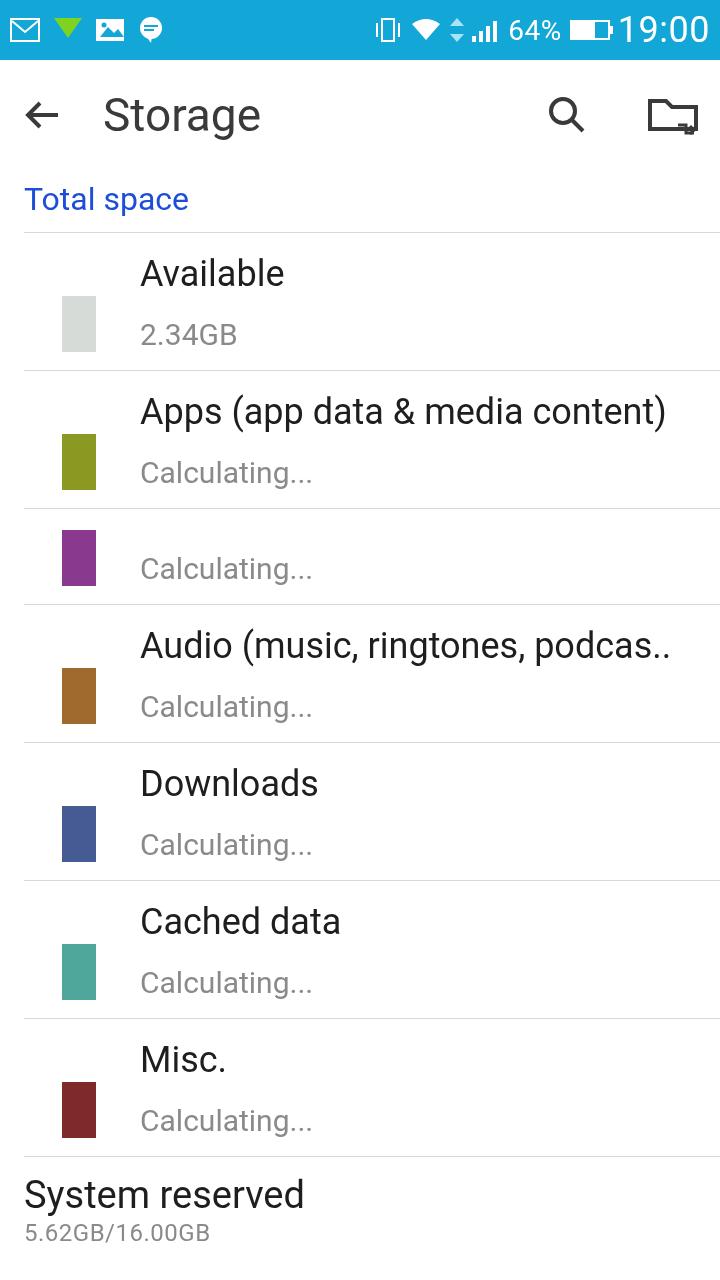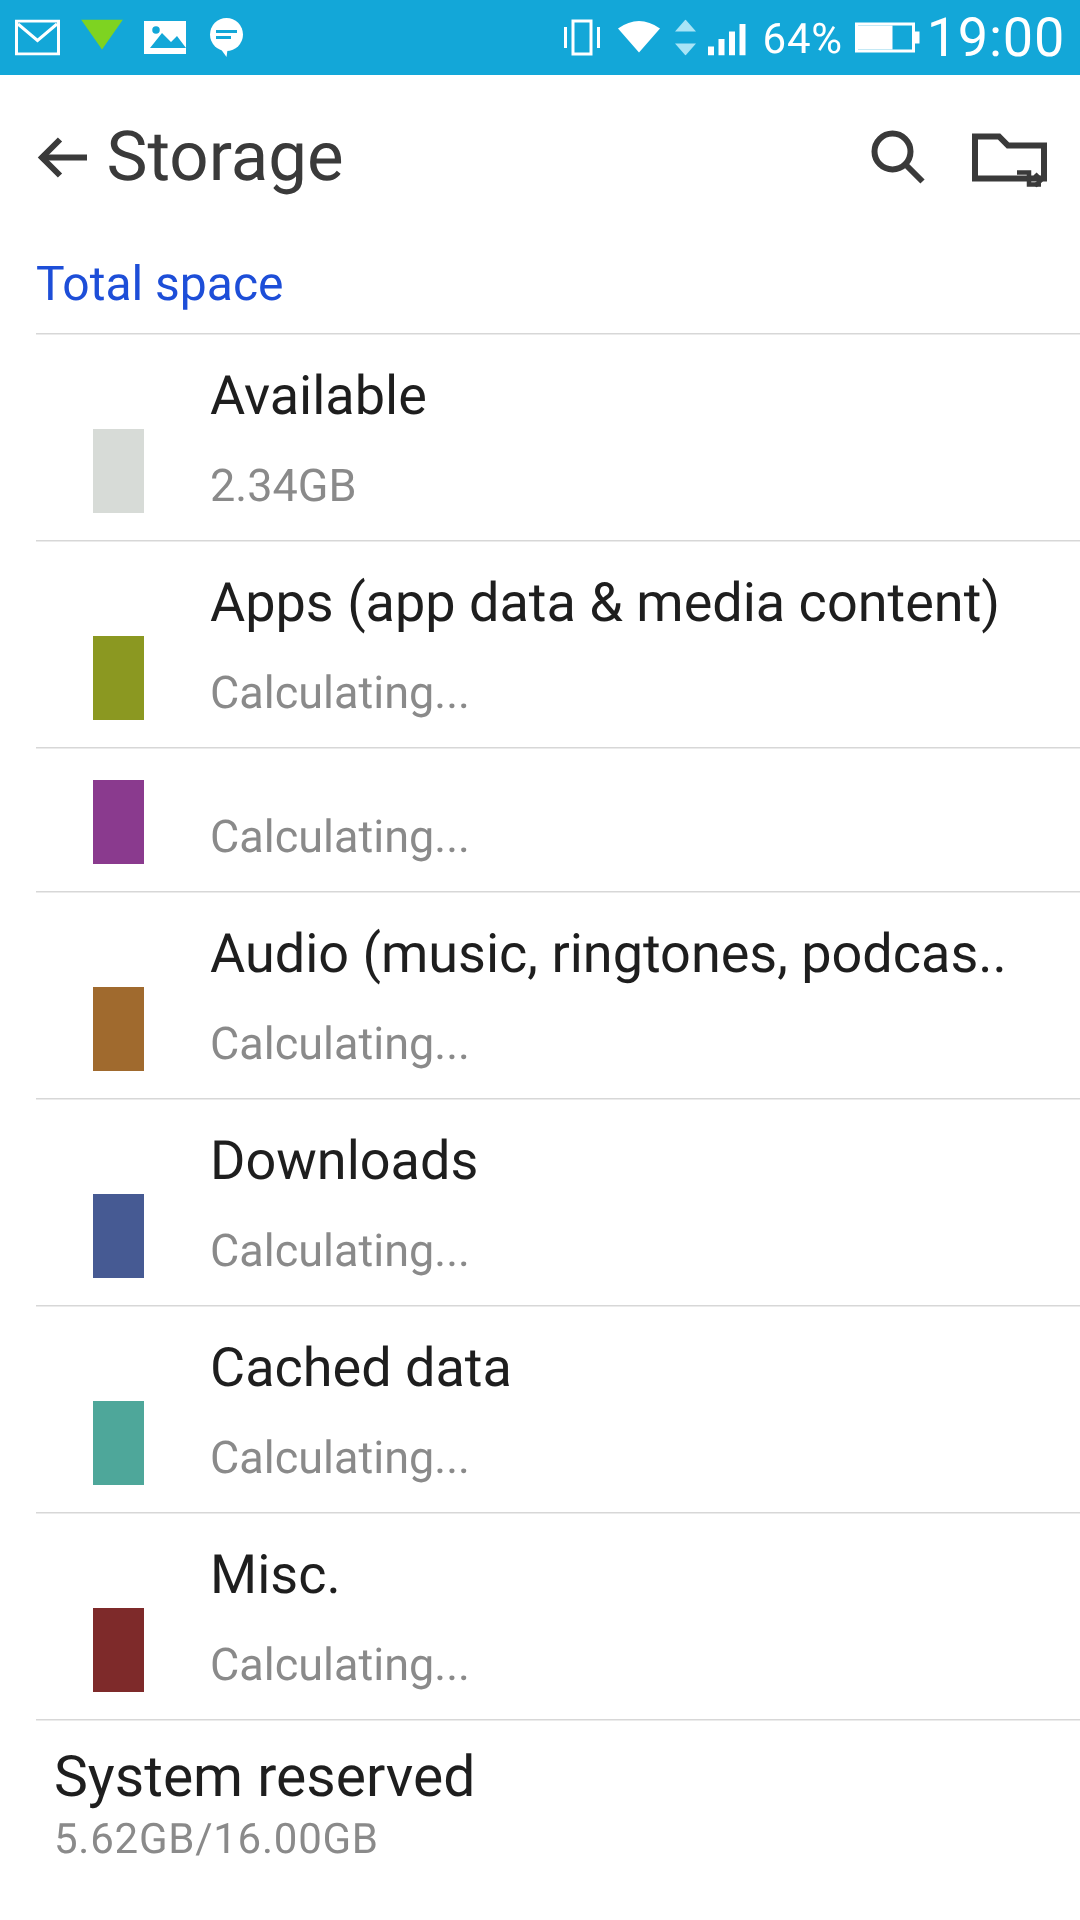--- a/index.html
+++ b/index.html
@@ -1,38 +1,38 @@
 <!DOCTYPE html>
 <html><head>
 <meta charset="utf-8">
 <style>
   * { box-sizing: border-box; margin: 0; padding: 0; }
   html, body { width: 720px; height: 1280px; font-family: -apple-system, Roboto, "Helvetica Neue", Arial, sans-serif; background: #ffffff; overflow: hidden; }
-  .status-bar { background: #13a7d8; height: 50px; display: flex; align-items: center; justify-content: space-between; padding: 0 10px; color: #ffffff; }
+  .status-bar { background: #13a7d8; height: 60px; display: flex; align-items: center; justify-content: space-between; padding: 0 10px; color: #ffffff; }
   .status-left { display: flex; align-items: center; gap: 14px; }
   .status-right { display: flex; align-items: center; gap: 8px; font-size: 28px; }
   .status-right .pct { font-size: 28px; letter-spacing: 0.5px; }
   .status-right .time { font-size: 36px; letter-spacing: 0.5px; }
   .batt { width: 40px; height: 20px; border: 2px solid #fff; position: relative; display: inline-block; }
   .batt::after { content: ""; position: absolute; right: -5px; top: 4px; width: 3px; height: 8px; background: #fff; }
   .batt-fill { position: absolute; left: 0; top: 0; bottom: 0; width: 64%; background: #fff; }
-  .app-bar { height: 110px; display: flex; align-items: center; padding: 0 22px; gap: 9px; }
+  .app-bar { height: 110px; display: flex; align-items: center; padding: 0 22px; gap: 41px; }
   .app-bar .title { font-size: 46px; color: #3a3a3a; flex: 1; font-weight: 400; }
   .app-bar svg { fill: #3a3a3a; }
   .section-header { padding: 10px 24px 14px 24px; }
   .section-header .h1 { font-size: 32px; color: #1d4ed8; font-weight: 400; }
   .section-header .h2 { font-size: 32px; color: #8a8a8a; margin-top: 2px; letter-spacing: 0.5px; }
   .rule { height: 1px; background: #d7d7d7; margin-left: 24px; }
   .row { display: flex; align-items: flex-end; padding: 20px 24px 18px 28px; }
   .swatch { width: 34px; height: 56px; margin-left: 34px; margin-right: 44px; }
   .row-text .t1 { font-size: 36px; color: #1e1e1e; white-space: nowrap; overflow: hidden; text-overflow: clip; max-width: 540px; }
   .row-text .t2 { font-size: 30px; color: #8a8a8a; margin-top: 22px; }
-  .footer-header { padding: 16px 24px 4px 36px; }
+  .footer-header { padding: 16px 24px 4px 24px; }
   .footer-header .h1 { font-size: 38px; color: #1e1e1e; font-weight: 400; }
-  .footer-header .h2 { font-size: 28px; color: #8a8a8a; margin-top: 2px; letter-spacing: 0.5px; }
+  .footer-header .h2 { font-size: 24px; color: #8a8a8a; margin-top: 2px; letter-spacing: 0.5px; }
 </style>
 </head>
 <body>
 
 <div class="status-bar">
   <div class="status-left">
     <svg width="30" height="24" viewBox="0 0 30 24">
         <rect x="1" y="1" width="28" height="22" fill="none" stroke="#fff" stroke-width="2"></rect>
         <polyline points="2,3 15,14 28,3" fill="none" stroke="#fff" stroke-width="2"></polyline>
       </svg>

